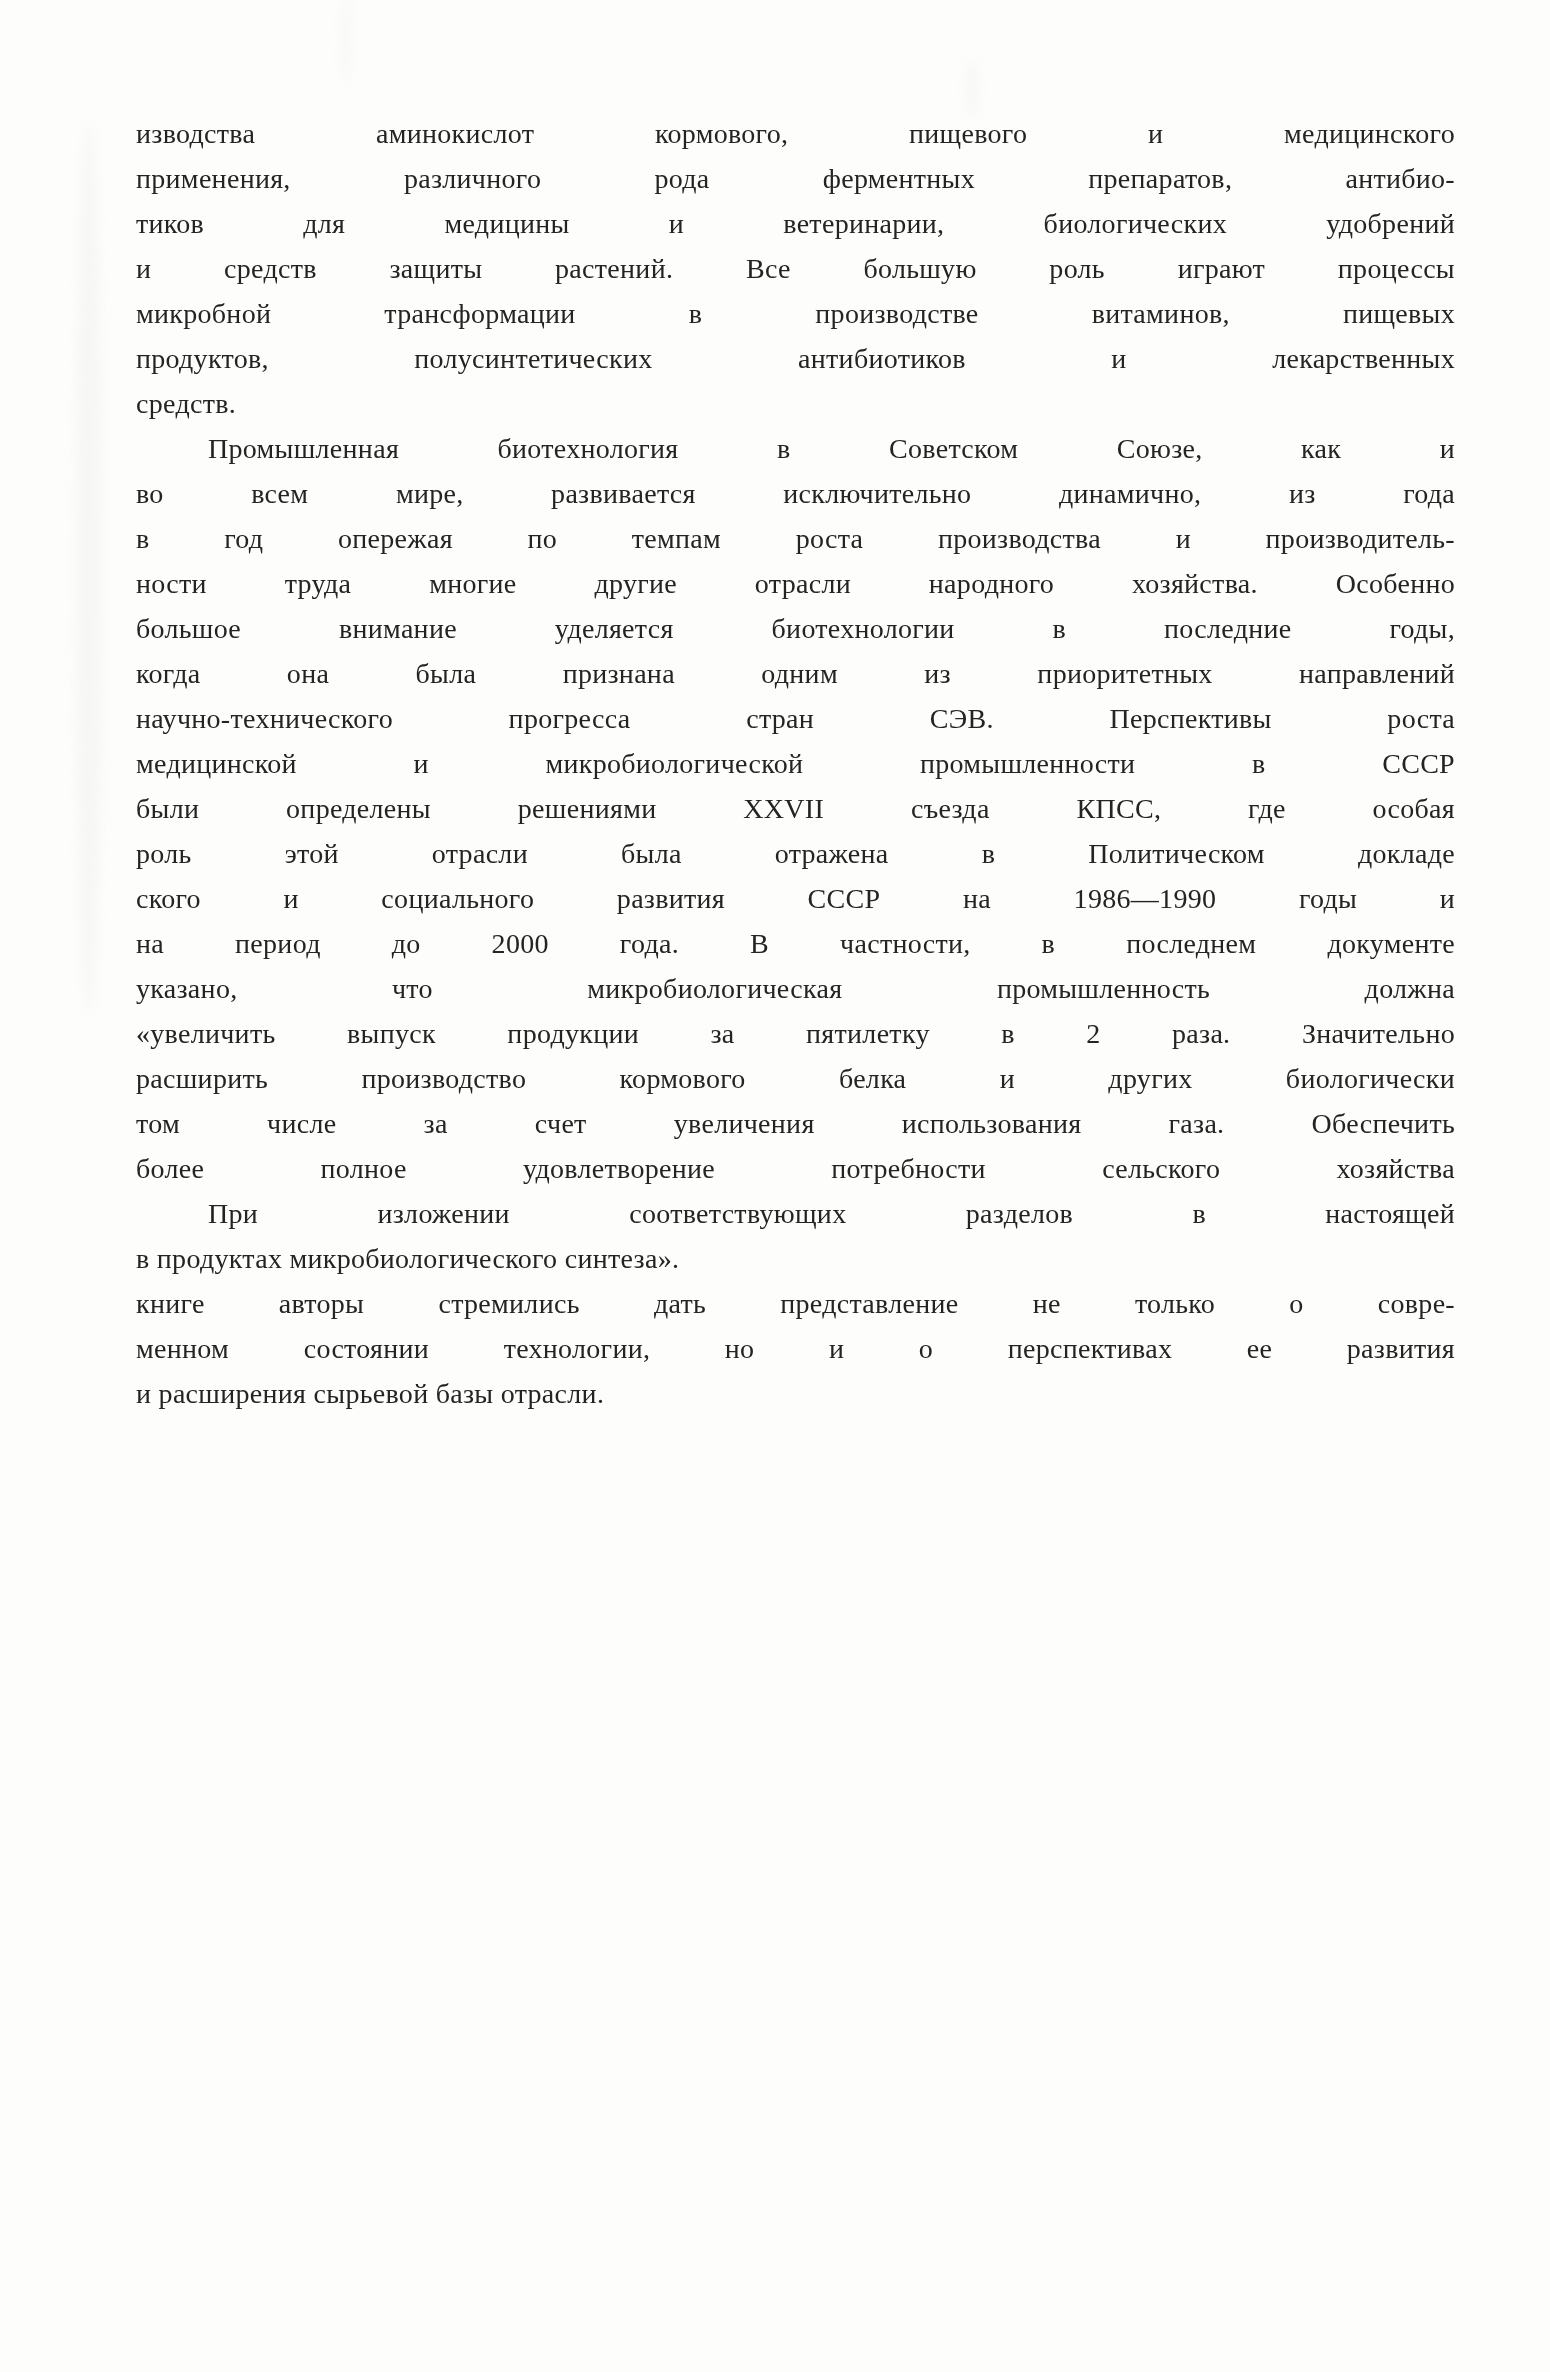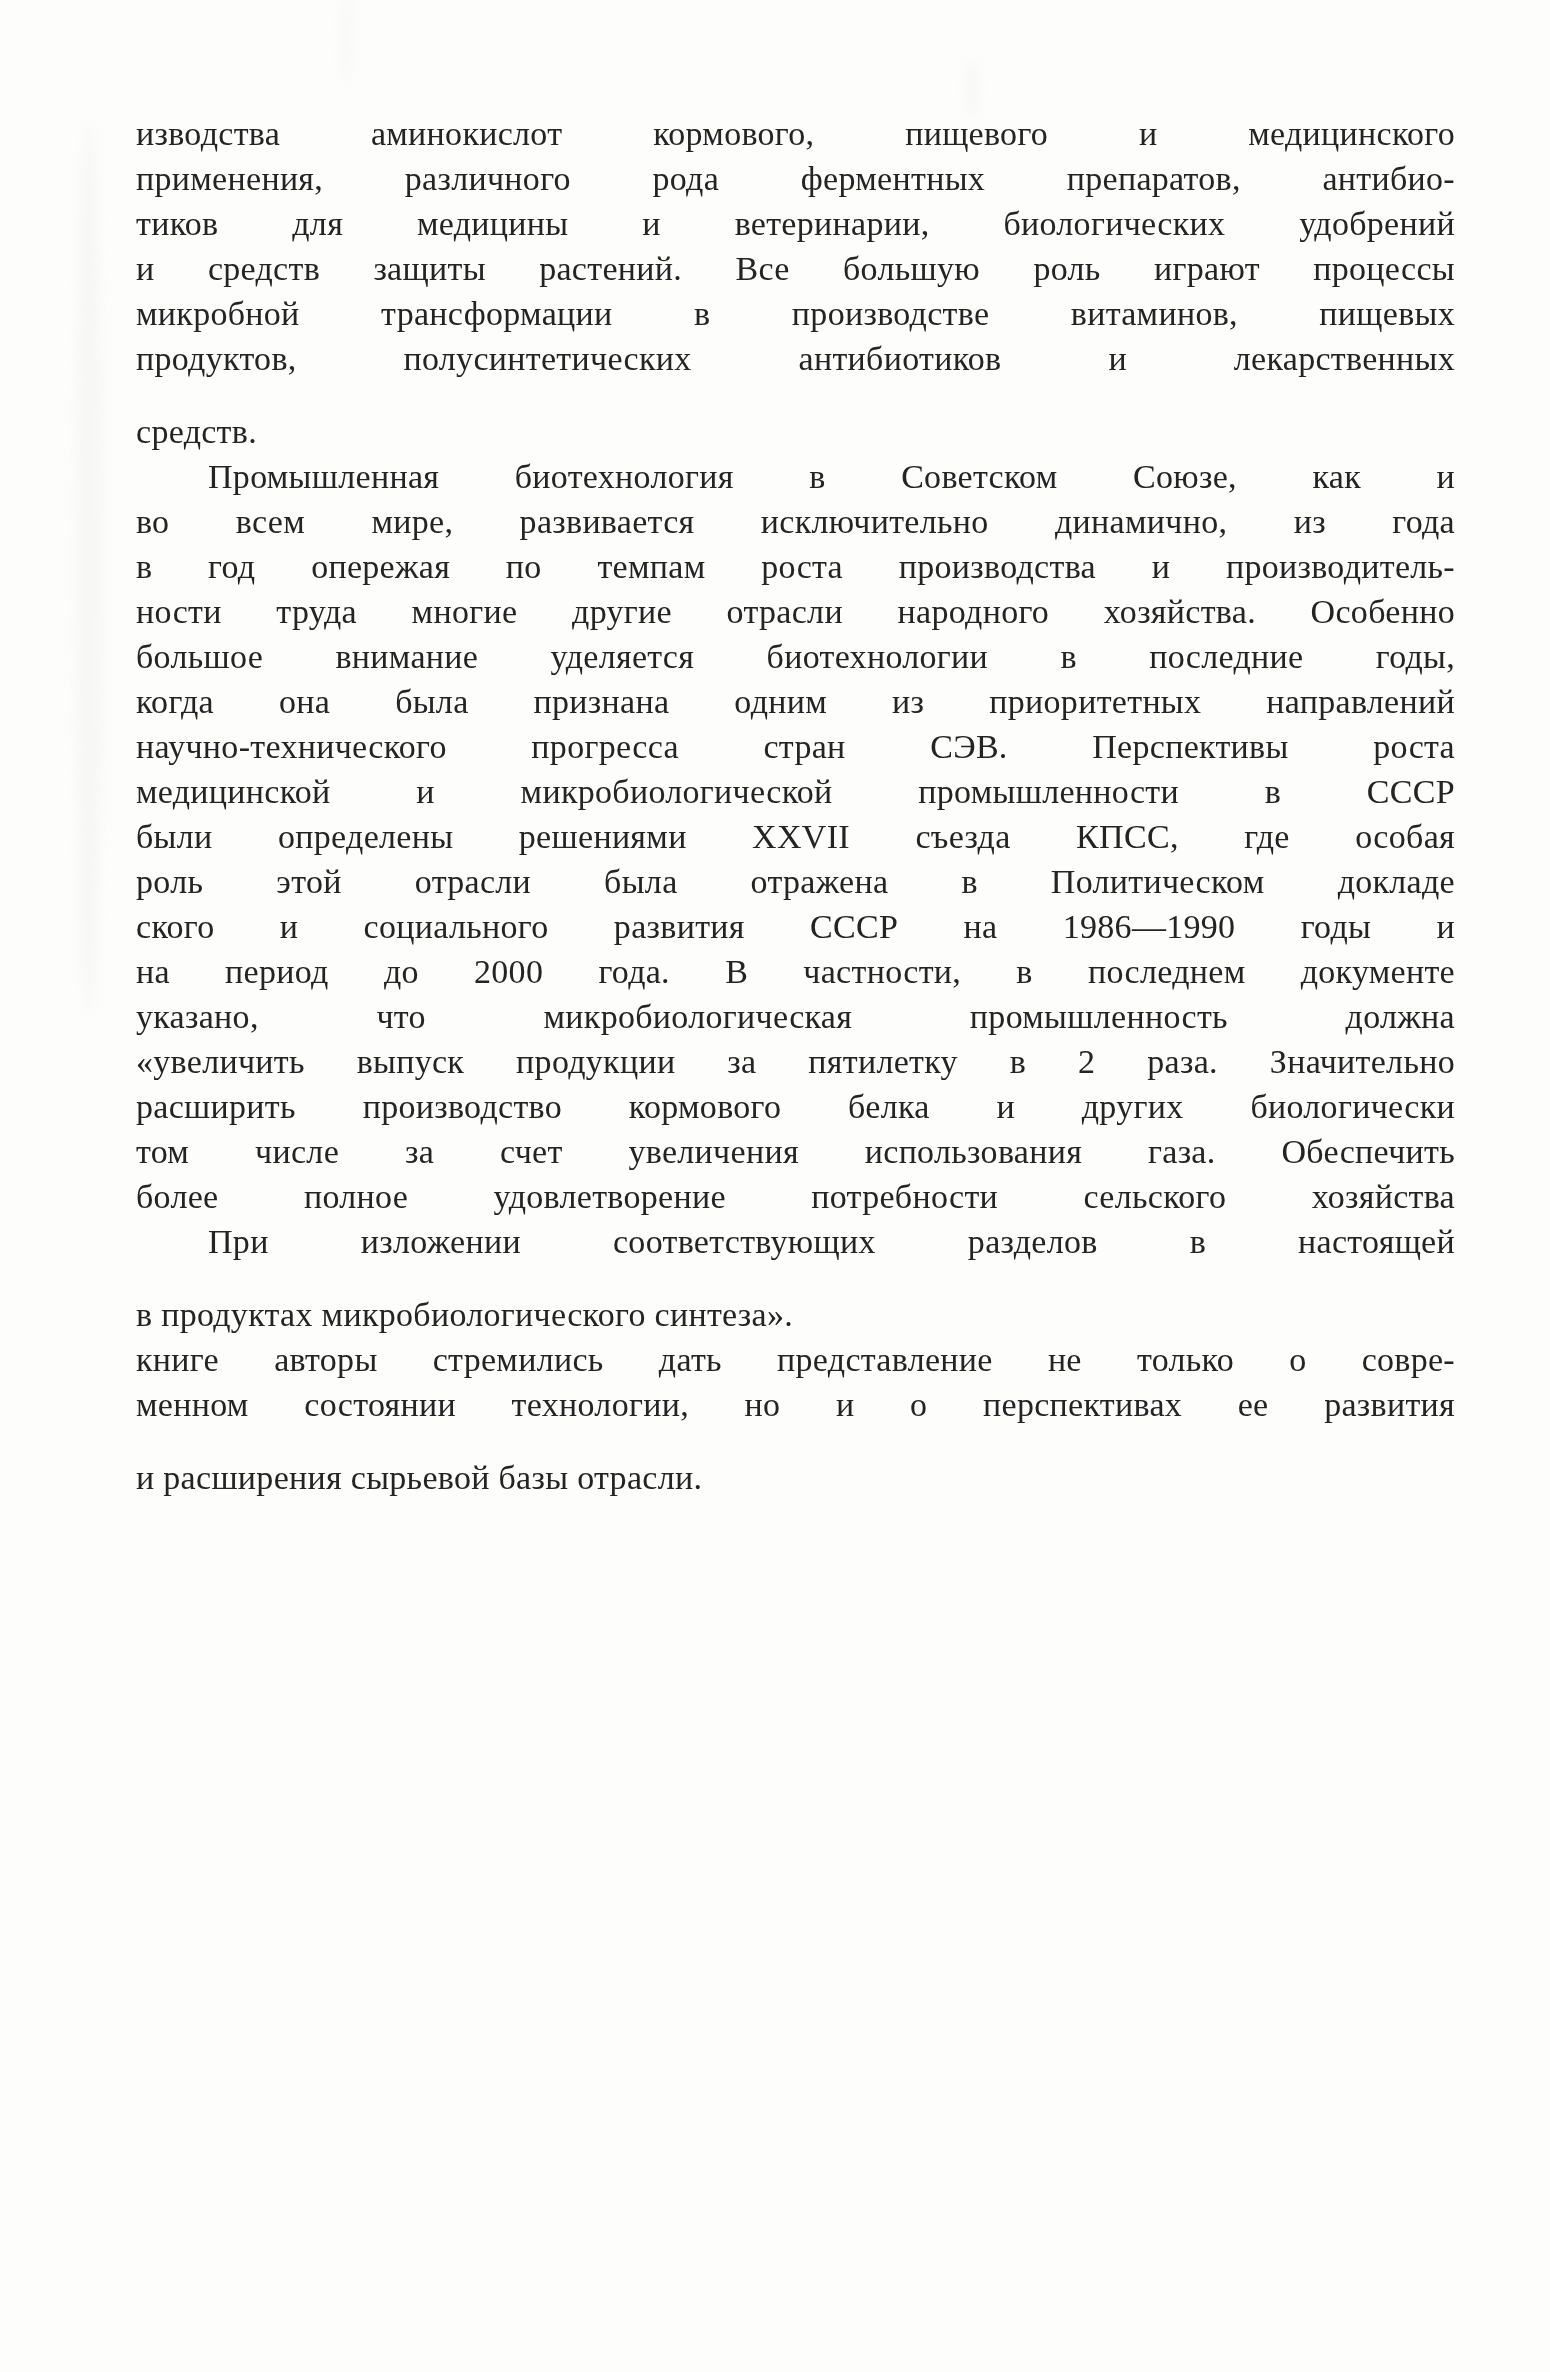--- a/index.html
+++ b/index.html
@@ -26,35 +26,34 @@
   }
   .smudge.s1 { left: 344px; top: -6px; width: 4px; height: 90px; }
   .smudge.s2 { left: 76px;  top: 119px; width: 26px; height: 896px; opacity: 0.18; }
   .smudge.s3 { left: 967px; top: 60px; width: 10px; height: 60px; opacity: 0.2; }
   .textblock {
     position: absolute;
     left: 136px;
     top: 111px;
     width: 1319px;
     color: #242424;
-    font-size: 34px;
+    font-size: 28px;
     letter-spacing: 0.3px;
   }
   .line {
     height: 45px;
     line-height: 45px;
     white-space: nowrap;
     text-align: justify;
     text-align-last: justify;
   }
   
   .line.e {
     text-align: right;
     text-align-last: left;
-    margin-top: 28px;
   }
   
   .line.i {
     text-indent: 72px;
   }
 </style>
 </head>
 <body>
 
 <div class="page">

